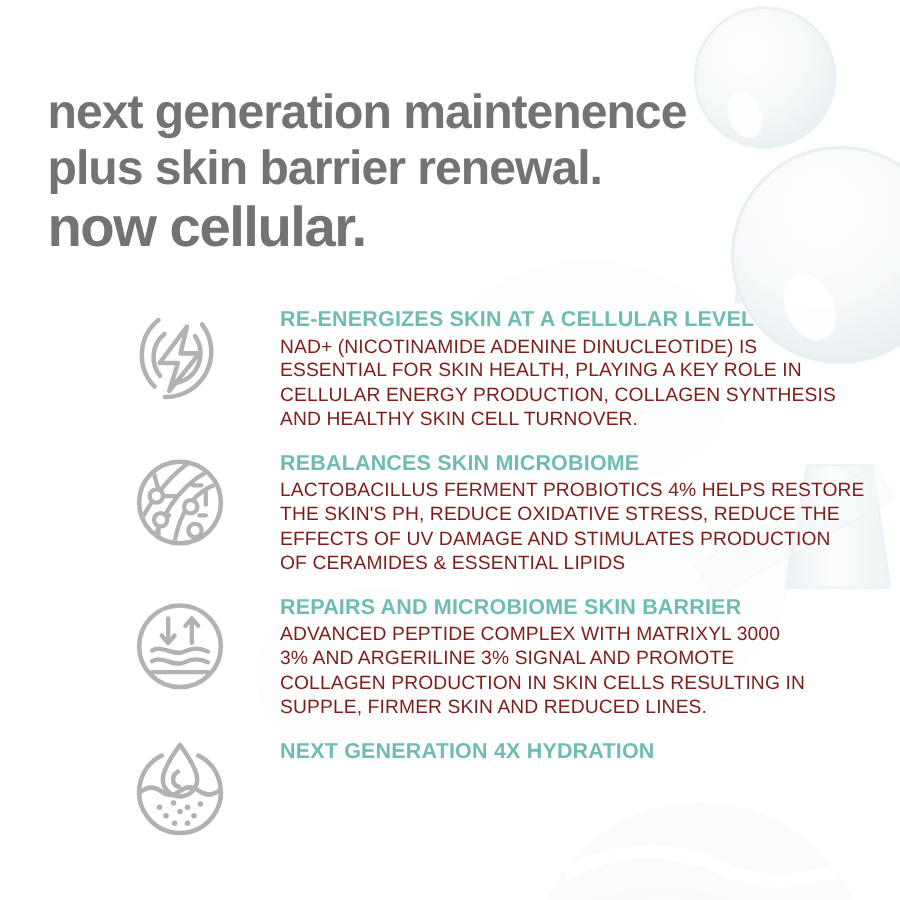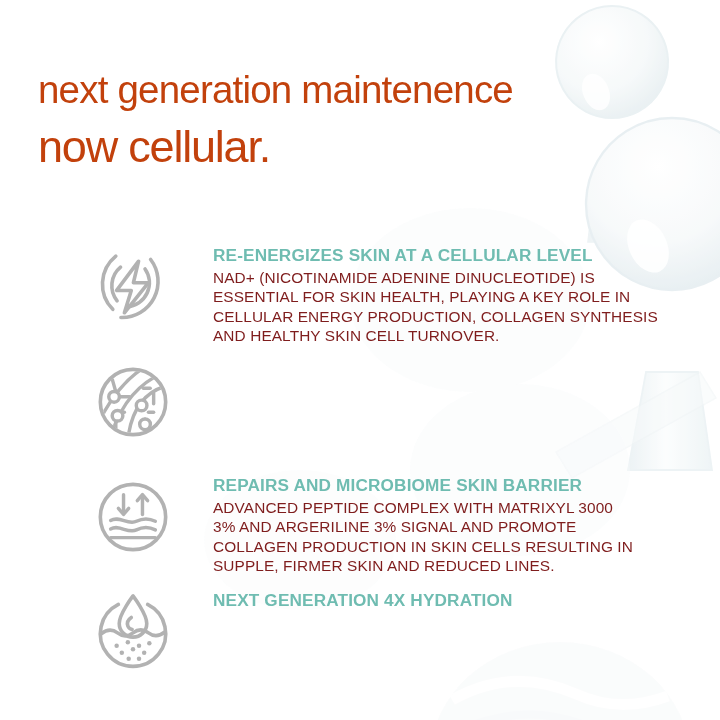--- a/index.html
+++ b/index.html
@@ -32,52 +32,53 @@
   
   .headline {
     position: absolute;
     left: 38px;
     top: 46px;
     z-index: 3;
     width: 670px;
   }
   .headline .ln {
     display: block;
-    color: #c2410c;
-    font-weight: 400;
+    color: #737373;
+    font-weight: 700;
     letter-spacing: -0.8px;
     white-space: nowrap;
   }
   .headline .ln1,
   .headline .ln2 {
     font-size: 38.5px;
     line-height: 45px;
   }
   .headline .ln3 {
     font-size: 45px;
     line-height: 50px;
     letter-spacing: -1.2px;
-    margin-top: 10px;
+    margin-top: 0;
   }
 
   
   .features {
     position: absolute;
     left: 0;
     top: 238px;
     width: 720px;
     z-index: 3;
   }
   .feature {
     position: relative;
     display: flex;
     align-items: flex-start;
     padding-left: 90px;
     height: 115px;
     box-sizing: border-box;
+    margin-left: 11px;
   }
   .feature:last-child { height: 110px; }
 
   .feature-icon {
     flex: 0 0 auto;
     width: 86px;
     height: 86px;
     margin-top: 6px;
   }
   .feature-icon svg { display: block; width: 86px; height: 86px; }
@@ -164,20 +165,21 @@
           <ellipse cx="470" cy="300" rx="120" ry="92" fill="#f6f9fa"></ellipse>
           <ellipse cx="520" cy="470" rx="110" ry="86" fill="#f5f8fa"></ellipse>
           <ellipse cx="300" cy="540" rx="96" ry="70" fill="#f8fafb"></ellipse>
         </g>
       </g>
     </svg>
   </div>
 
   <h1 class="headline">
     <span class="ln ln1">next generation maintenence</span>
+    <span class="ln ln2">plus skin barrier renewal.</span>
     <span class="ln ln3">now cellular.</span>
   </h1>
 
   <div class="features">
 
     <div class="feature">
       <div class="feature-icon">
         <svg viewBox="0 0 100 100" xmlns="http://www.w3.org/2000/svg" aria-hidden="true">
           <g fill="none" stroke="#b2b2b2" stroke-width="4.2" stroke-linecap="round" stroke-linejoin="round">
             <path d="M30 14 A42 42 0 0 0 26.5 76"></path>
@@ -220,20 +222,27 @@
             <path d="M64 70 L64 88"></path>
           </g>
           <g fill="#ffffff" stroke="#b2b2b2" stroke-width="4">
             <circle cx="28" cy="44" r="6.2"></circle>
             <circle cx="60" cy="54" r="6.2"></circle>
             <circle cx="32" cy="66" r="6.2"></circle>
             <circle cx="64" cy="76" r="6.2"></circle>
           </g>
         </svg>
       </div>
+      <div class="feature-text">
+        <span class="feature-title">REBALANCES SKIN MICROBIOME</span>
+        <p class="feature-body">LACTOBACILLUS FERMENT PROBIOTICS 4% HELPS RESTORE
+THE SKIN'S PH, REDUCE OXIDATIVE STRESS, REDUCE THE
+EFFECTS OF UV DAMAGE AND STIMULATES PRODUCTION
+OF CERAMIDES &amp; ESSENTIAL LIPIDS</p>
+      </div>
     </div>
 
     <div class="feature">
       <div class="feature-icon">
         <svg viewBox="0 0 100 100" xmlns="http://www.w3.org/2000/svg" aria-hidden="true">
           <circle cx="50" cy="50" r="38" fill="none" stroke="#b2b2b2" stroke-width="4.2"></circle>
           <g fill="none" stroke="#b2b2b2" stroke-width="4" stroke-linecap="round" stroke-linejoin="round">
             <path d="M39 24 L39 46"></path>
             <path d="M33 40 L39 47 L45 40"></path>
             <path d="M61 47 L61 25"></path>

